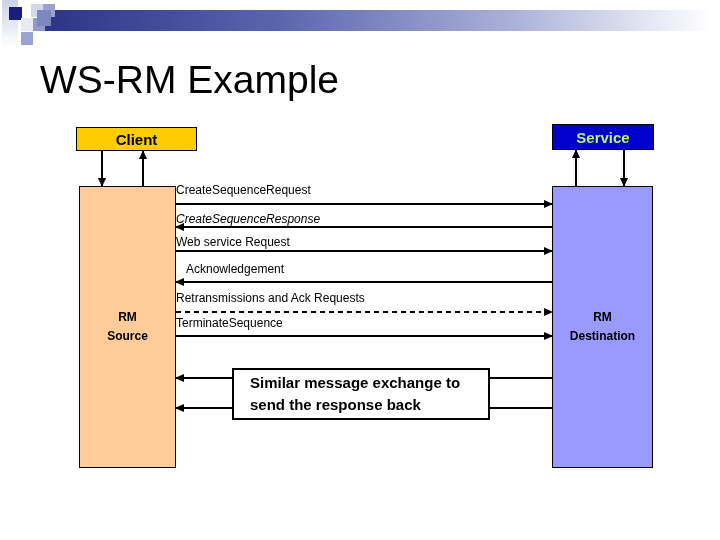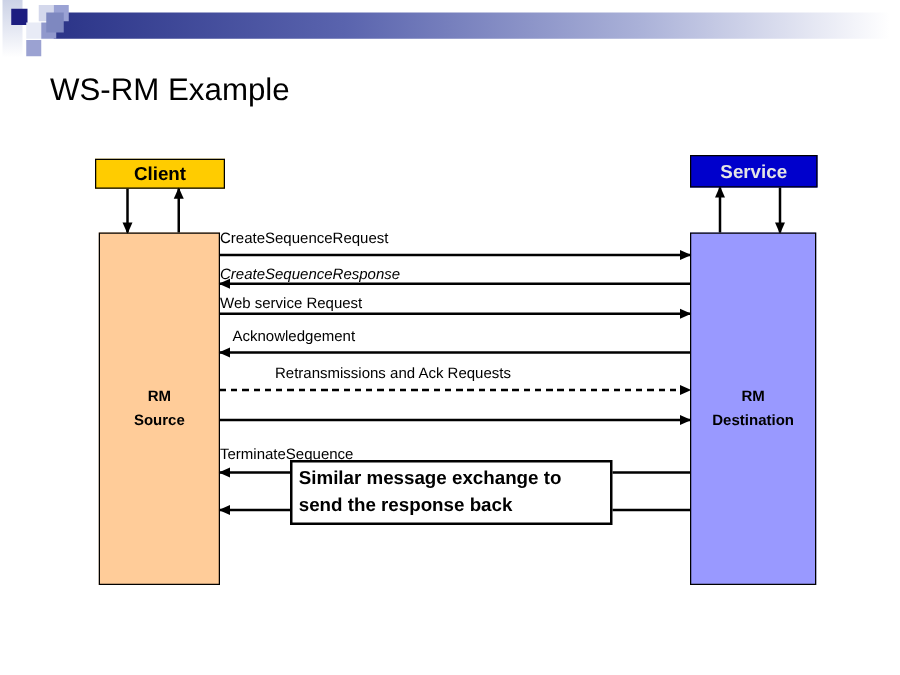--- a/index.html
+++ b/index.html
@@ -15,26 +15,26 @@
     background:linear-gradient(to right,var(--header-bar-start,#2b3488) 0%,#5a64ae 35%,#aab1d8 70%,#ffffff 100%);}
   .sq{width:12px;height:13px;}
   .sq1{left:9px;top:7px;width:13px;height:13px;background:#1d1d80;}
   .sq2{left:31px;top:4px;background:#d4d8ec;}
   .sq3{left:43px;top:4px;background:#9aa2d4;}
   .sq4{left:21px;top:18px;background:#e8ebf6;}
   .sq5{left:33px;top:18px;background:#9098cc;}
   .sq6{left:21px;top:32px;background:#9ba2d2;}
   .sq7{left:37px;top:10px;width:14px;height:16px;background:#7e88c0;}
   
-  .title{left:40px;top:58px;font-size:25px;font-weight:normal;letter-spacing:0;margin:0;}
+  .title{left:40px;top:58px;font-size:39px;font-weight:normal;letter-spacing:0;margin:0;}
   
   .box{box-sizing:border-box;display:flex;align-items:center;justify-content:center;
     font-weight:bold;font-size:15px;border:1.5px solid #000;}
-  .client{left:76px;top:127px;width:104px;height:24px;background:var(--client-fill,#ffcc00);}
-  .service{left:552px;top:124px;width:102px;height:26px;background:var(--service-fill,#0000cc);color:#e5e5e5;}
+  .client{left:76px;top:127px;width:121px;height:24px;background:var(--client-fill,#ffcc00);}
+  .service{left:552px;top:124px;width:102px;height:26px;background:var(--service-fill,#0000cc);color:#bef264;}
   .lifeline{box-sizing:border-box;display:flex;align-items:center;justify-content:center;
     font-weight:bold;font-size:12px;line-height:19px;text-align:center;white-space:pre-line;
     border:1px solid #000;}
   .rm-source{left:79px;top:186px;width:97px;height:282px;background:var(--rm-source-fill,#ffcc99);}
   .rm-dest{left:552px;top:186px;width:101px;height:282px;background:var(--rm-destination-fill,#9999ff);}
   
   .msg-label{left:176px;width:376px;text-align:left;font-size:12px;height:15px;}
   .arrow{left:176px;width:376px;height:10px;}
   .arrow .line{position:absolute;left:0;right:0;top:4px;border-top:2px solid #000;}
   .arrow .line.dashed{border-top:none;height:2px;
@@ -43,21 +43,21 @@
   .head.right{right:-1px;border-top:4px solid transparent;border-bottom:4px solid transparent;border-left:9px solid #000;}
   .head.left{left:-1px;border-top:4px solid transparent;border-bottom:4px solid transparent;border-right:9px solid #000;}
   
   .varrow{width:10px;}
   .varrow .vline{position:absolute;left:4px;top:0;bottom:0;border-left:2px solid #000;}
   .vhead{position:absolute;left:1px;width:0;height:0;border-left:4px solid transparent;border-right:4px solid transparent;}
   .vhead.up{top:-1px;border-bottom:9px solid #000;}
   .vhead.down{bottom:-1px;border-top:9px solid #000;}
   
   .note{box-sizing:border-box;left:232px;top:368px;width:258px;height:52px;background:#fff;
-    border:2px solid #000;display:flex;align-items:center;padding-left:5px;
+    border:2px solid #000;display:flex;align-items:center;padding-left:16px;
     font-weight:bold;font-size:15px;line-height:22px;white-space:pre-line;}
 </style>
 </head>
 <body>
 
 <div class="abs deco-bar"></div>
 <div class="abs deco-strip"></div>
 <div class="abs sq sq1"></div>
 <div class="abs sq sq2"></div>
 <div class="abs sq sq3"></div>
@@ -99,22 +99,22 @@
 </div>
 <div class="abs varrow" style="left:619px;top:150px;height:36px;">
   <div class="vline"></div>
   <div class="vhead down"></div>
 </div>
 
 <div class="abs msg-label" style="top:183px;">CreateSequenceRequest</div>
 <div class="abs msg-label" style="top:212px;font-style:italic;">CreateSequenceResponse</div>
 <div class="abs msg-label" style="top:235px;">Web service Request</div>
 <div class="abs msg-label" style="top:262px;margin-left:10px;">Acknowledgement</div>
-<div class="abs msg-label" style="top:291px;padding-left:44px;">Retransmissions and Ack Requests</div>
-<div class="abs msg-label" style="top:316px;margin-top:40px;">TerminateSequence</div>
+<div class="abs msg-label" style="top:291px;">Retransmissions and Ack Requests</div>
+<div class="abs msg-label" style="top:316px;">TerminateSequence</div>
 
 <div class="abs arrow" style="top:199px;">
   <div class="line"></div>
   <div class="head right"></div>
 </div>
 <div class="abs arrow" style="top:222px;">
   <div class="line"></div>
   <div class="head left"></div>
 </div>
 <div class="abs arrow" style="top:246px;">

